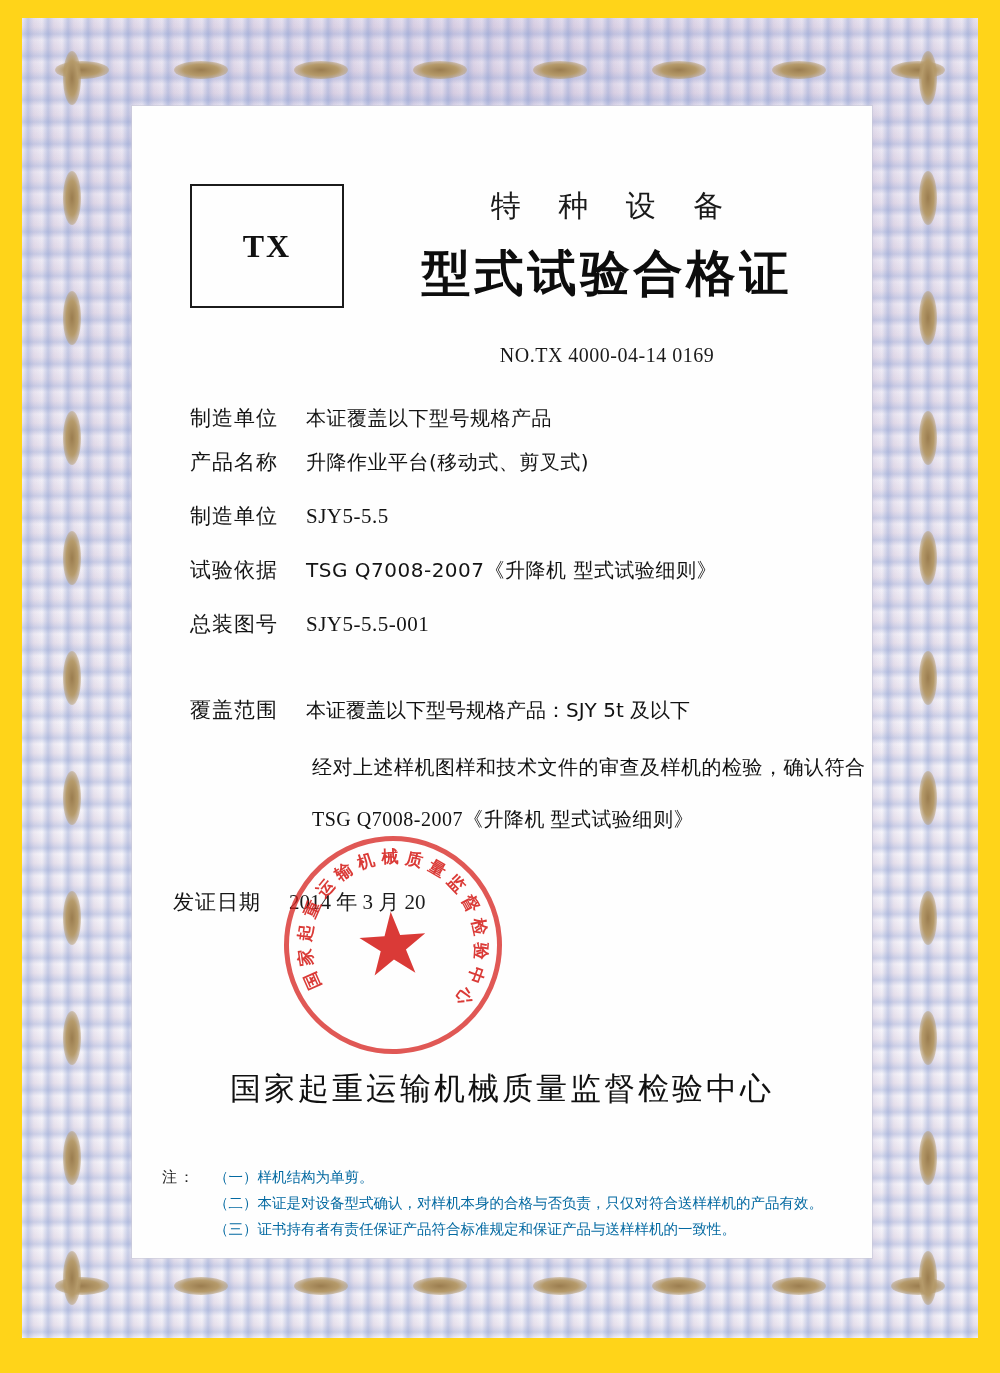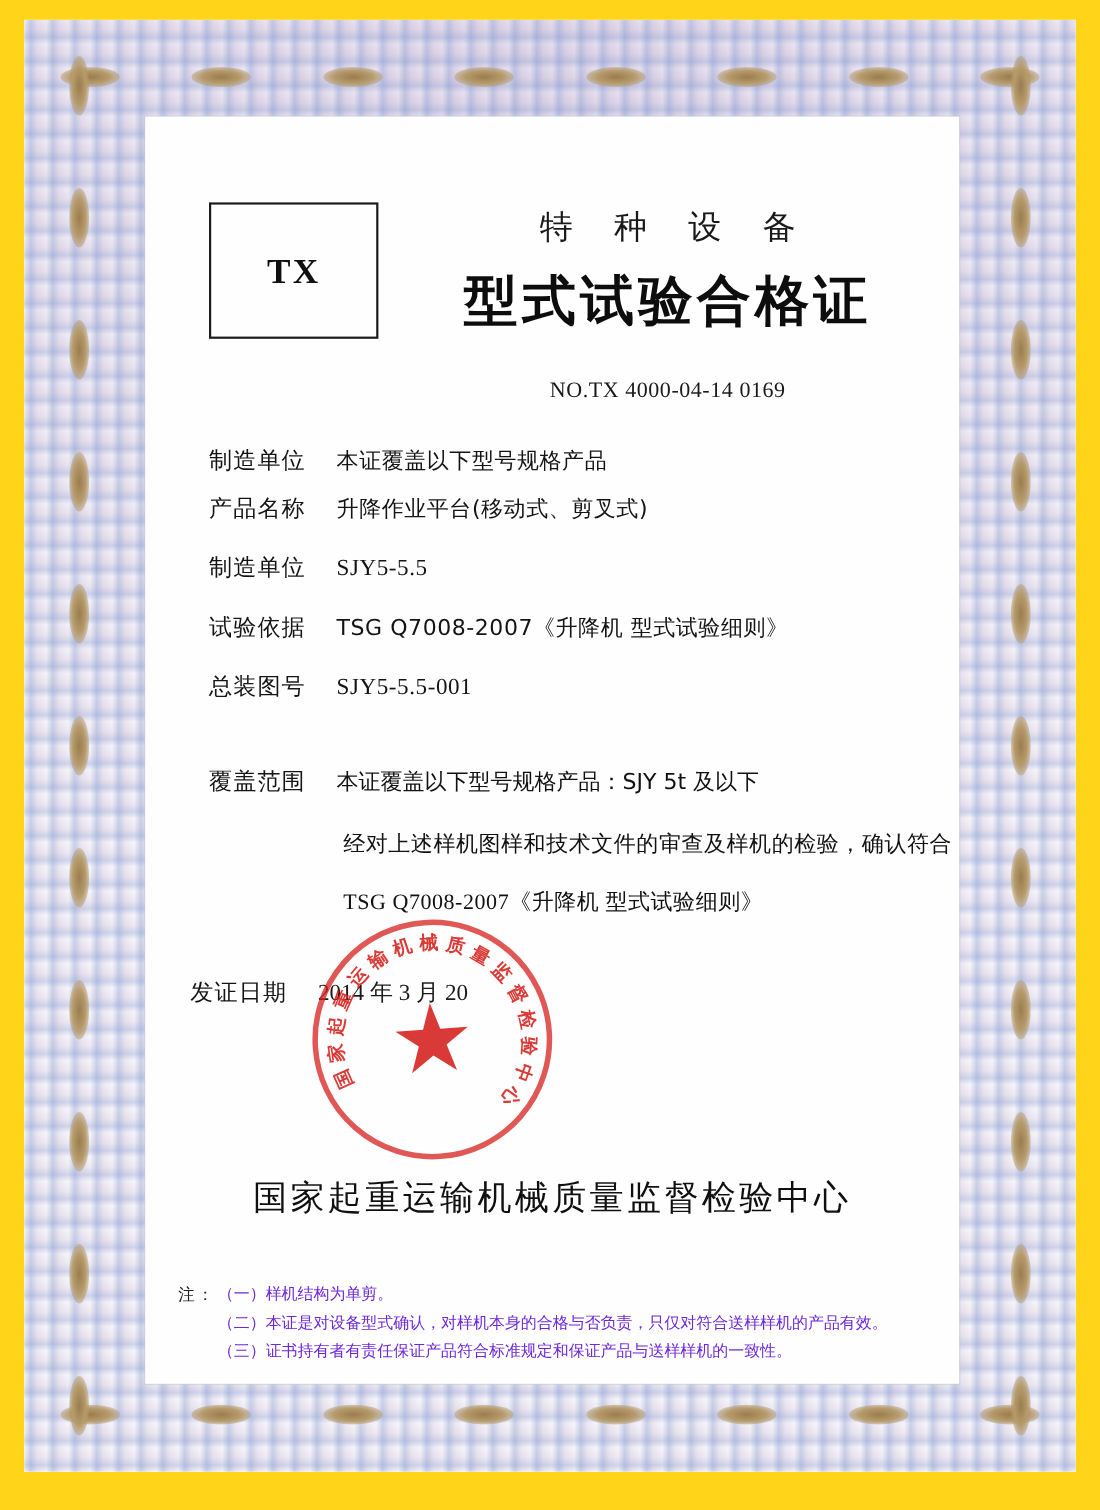--- a/index.html
+++ b/index.html
@@ -304,25 +304,25 @@
   #notes-label {
     position: absolute;
     left: 0;
     top: 4px;
     font-family: "DejaVu Sans", sans-serif;
     font-size: 15px;
     color: #222;
     letter-spacing: 2px;
   }
   .note-line {
-    margin-left: 36px;
+    margin-left: 52px;
     font-family: "DejaVu Sans", sans-serif;
     font-size: 14.5px;
     line-height: 26px;
-    color: #6d28d9;
+    color: #0369a1;
     white-space: nowrap;
   }
 </style>
 </head>
 <body>
 
 <div id="page">
 
   <span class="heart" id="heart-tr">♥</span>
   <span class="heart" id="heart-bl">♥</span>

